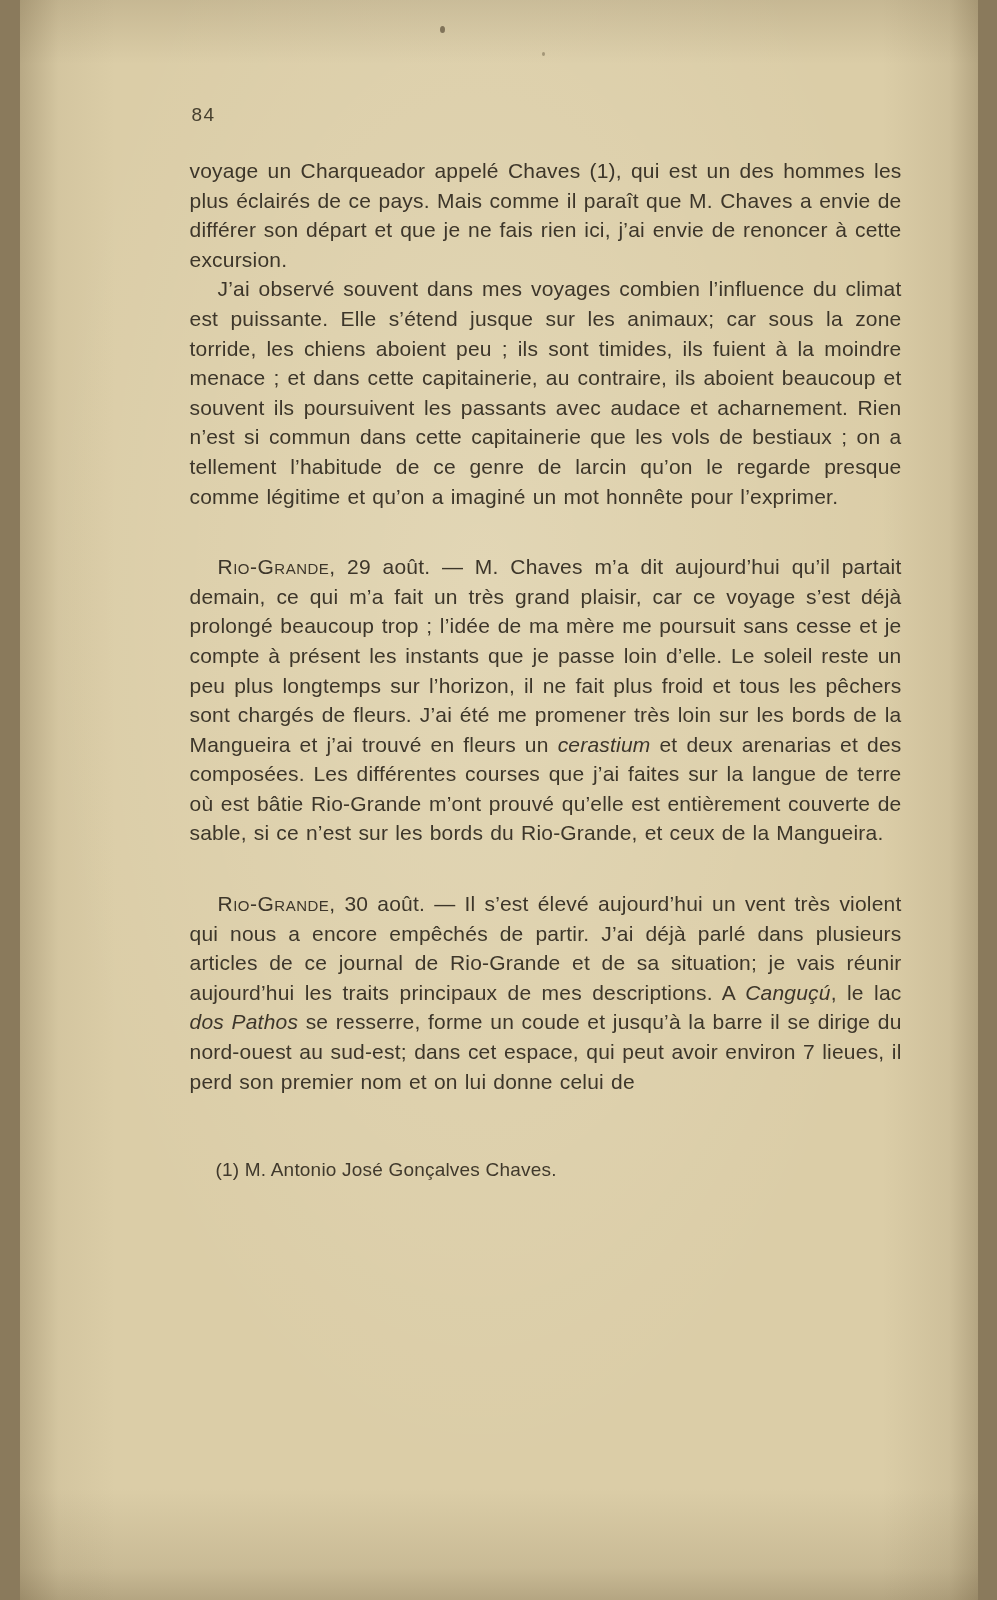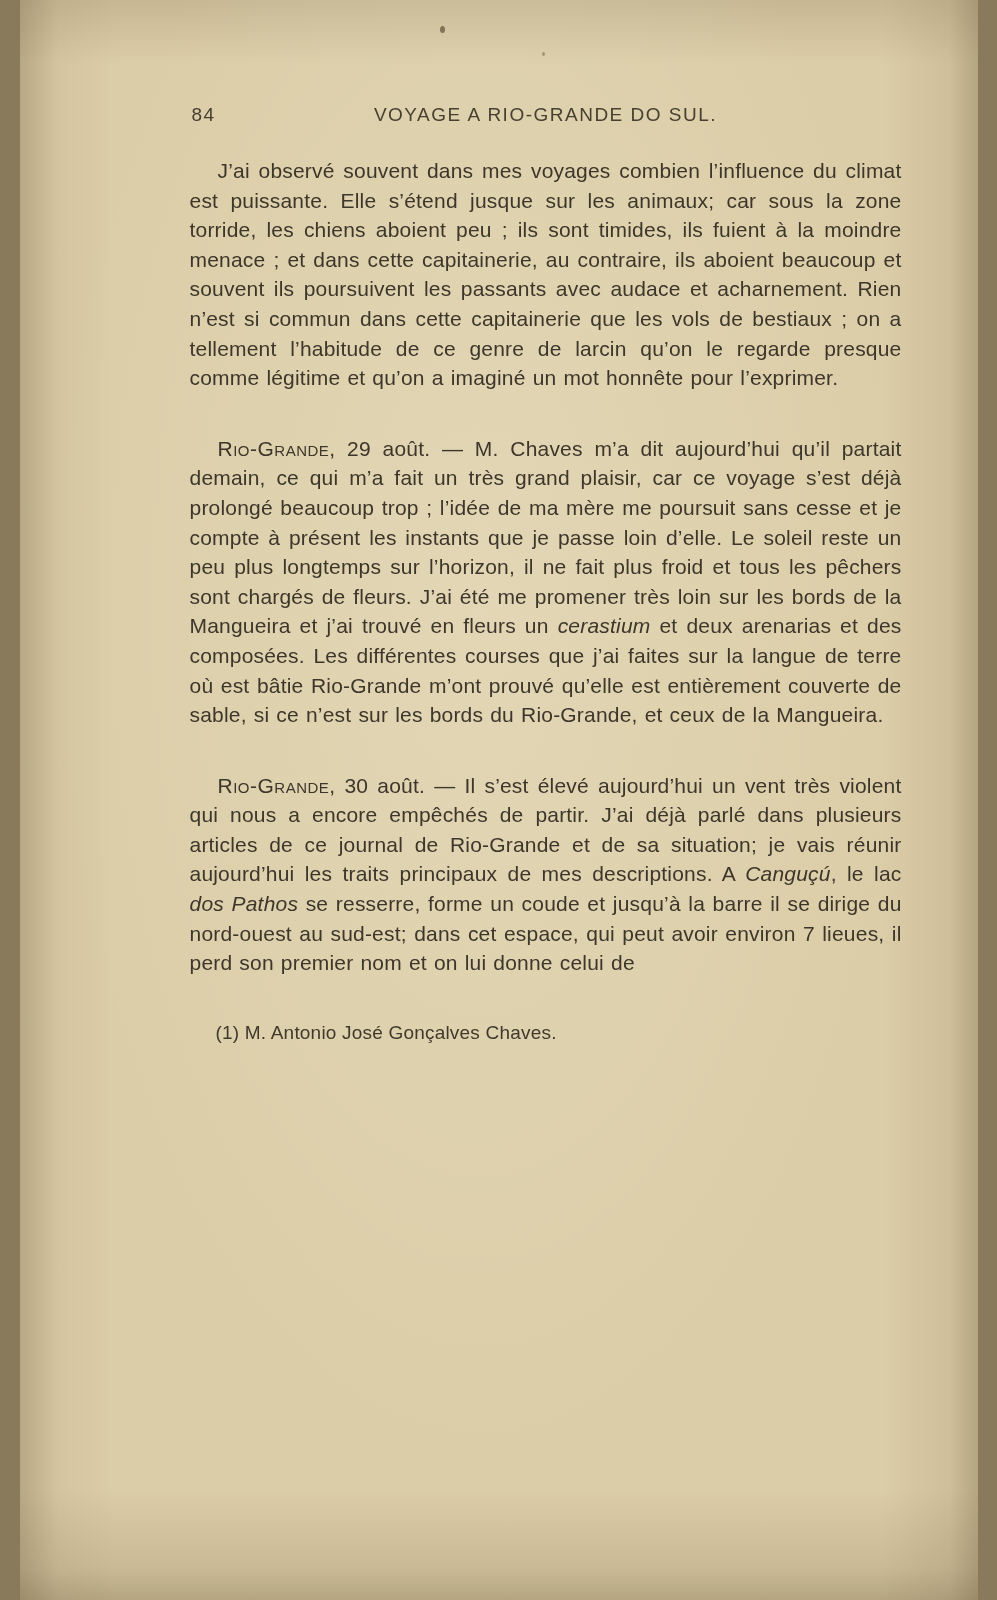--- a/index.html
+++ b/index.html
@@ -54,21 +54,21 @@
   }
   .body-text p.para.indent { text-indent: 28px; }
   .body-text p.para.space-before { margin-top: 41px; }
   .run-plain { font-style: normal; }
   .run-italic { font-style: italic; }
   .run-smallcaps {
     font-variant: small-caps;
     letter-spacing: 0.5px;
   }
   .footnote {
-    margin-top: 44px;
+    margin-top: 63px;
     padding-left: 26px;
     font-size: 19px;
     letter-spacing: 0.2px;
     color: #40392c;
   }
   .ink-spot {
     position: absolute;
     border-radius: 50%;
     background: rgba(60,48,30,0.55);
   }
@@ -82,25 +82,25 @@
 <div class="page">
 
   <div class="ink-spot spot-a"></div>
   <div class="ink-spot spot-c"></div>
   <div class="ink-spot spot-b"></div>
 
   <div class="text-block">
 
     <div class="running-header">
       <span class="page-number">84</span>
-      <span class="header-title">VOYAGE A RIO-GRANDE DO SUL.</span>
     </div>
 
     <div class="body-text">
 
+    <p class="para"><span class="run-plain">voyage un Charqueador appelé Chaves (1), qui est un des hommes les plus éclairés de ce pays. Mais comme il paraît que M. Chaves a envie de différer son départ et que je ne fais rien ici, j’ai envie de renoncer à cette excursion.</span></p>
         <p class="para indent"><span class="run-plain">J’ai observé souvent dans mes voyages combien l’influence du climat est puissante. Elle s’étend jusque sur les animaux; car sous la zone torride, les chiens aboient peu ; ils sont timides, ils fuient à la moindre menace ; et dans cette capitainerie, au contraire, ils aboient beaucoup et souvent ils poursuivent les passants avec audace et acharnement. Rien n’est si commun dans cette capitainerie que les vols de bestiaux ; on a tellement l’habitude de ce genre de larcin qu’on le regarde presque comme légitime et qu’on a imaginé un mot honnête pour l’exprimer.</span></p>
         <p class="para indent space-before"><span class="run-smallcaps">Rio-Grande</span><span class="run-plain">, 29 août. — M. Chaves m’a dit aujourd’hui qu’il partait demain, ce qui m’a fait un très grand plaisir, car ce voyage s’est déjà prolongé beaucoup trop ; l’idée de ma mère me poursuit sans cesse et je compte à présent les instants que je passe loin d’elle. Le soleil reste un peu plus longtemps sur l’horizon, il ne fait plus froid et tous les pêchers sont chargés de fleurs. J’ai été me promener très loin sur les bords de la Mangueira et j’ai trouvé en fleurs un </span><span class="run-italic">cerastium</span><span class="run-plain"> et deux arenarias et des composées. Les différentes courses que j’ai faites sur la langue de terre où est bâtie Rio-Grande m’ont prouvé qu’elle est entièrement couverte de sable, si ce n’est sur les bords du Rio-Grande, et ceux de la Mangueira.</span></p>
         <p class="para indent space-before"><span class="run-smallcaps">Rio-Grande</span><span class="run-plain">, 30 août. — Il s’est élevé aujourd’hui un vent très violent qui nous a encore empêchés de partir. J’ai déjà parlé dans plusieurs articles de ce journal de Rio-Grande et de sa situation; je vais réunir aujourd’hui les traits principaux de mes descriptions. A </span><span class="run-italic">Canguçú</span><span class="run-plain">, le lac </span><span class="run-italic">dos Pathos</span><span class="run-plain"> se resserre, forme un coude et jusqu’à la barre il se dirige du nord-ouest au sud-est; dans cet espace, qui peut avoir environ 7 lieues, il perd son premier nom et on lui donne celui de</span></p>
       </div>
 
     <div class="footnote">(1) M. Antonio José Gonçalves Chaves.</div>
 
   </div>
 </div>
 

